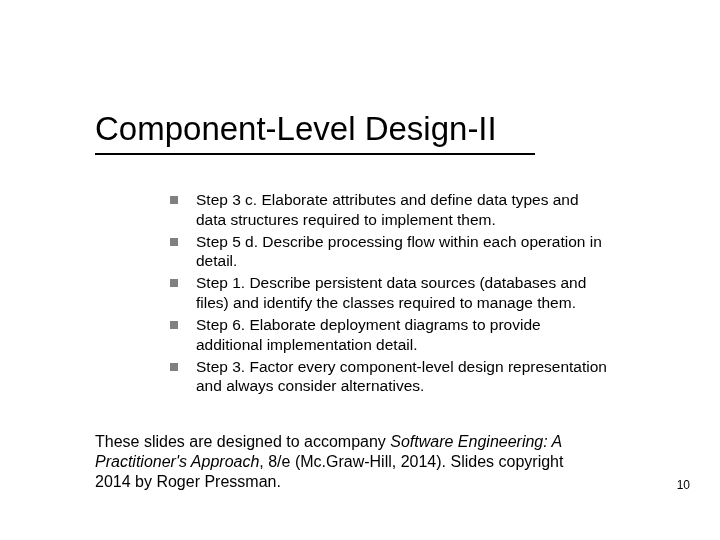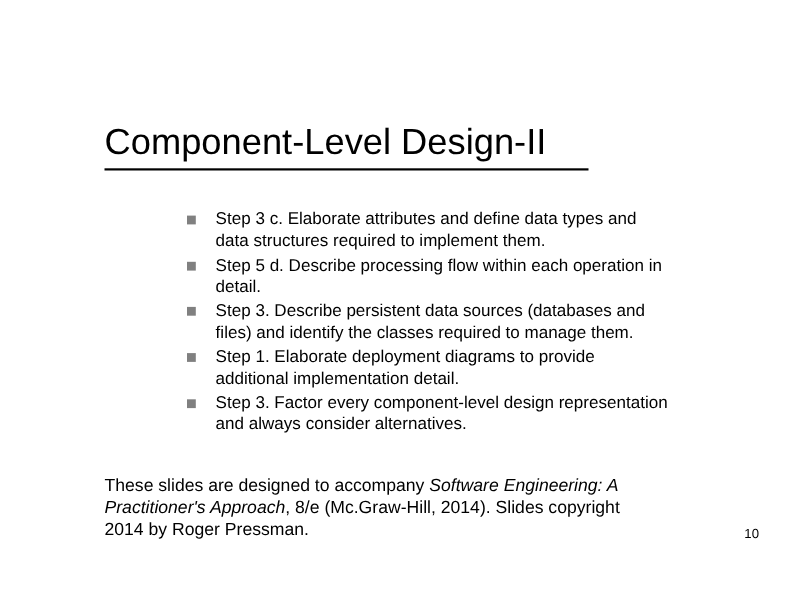--- a/index.html
+++ b/index.html
@@ -90,25 +90,25 @@
     <div class="bullet-row">
       <div class="bullet"></div>
       <div class="bullet-text">Step 3 c.  Elaborate attributes and define data types and data structures required to implement them.</div>
     </div>
     <div class="bullet-row">
       <div class="bullet"></div>
       <div class="bullet-text">Step 5 d.  Describe processing flow within each operation in detail.</div>
     </div>
     <div class="bullet-row">
       <div class="bullet"></div>
-      <div class="bullet-text">Step 3.  Describe persistent data sources (databases and files) and identify the classes required to manage them.</div>
+      <div class="bullet-text">Step 1.  Describe persistent data sources (databases and files) and identify the classes required to manage them.</div>
     </div>
     <div class="bullet-row">
       <div class="bullet"></div>
-      <div class="bullet-text">Step 1.  Elaborate deployment diagrams to provide additional implementation detail.</div>
+      <div class="bullet-text">Step 6.  Elaborate deployment diagrams to provide additional implementation detail.</div>
     </div>
     <div class="bullet-row">
       <div class="bullet"></div>
       <div class="bullet-text">Step 3.  Factor every component-level design representation and always consider alternatives.</div>
     </div>
   </div>
 
   <div class="footer">
     <span>These slides are designed to accompany </span><span class="book">Software Engineering: A Practitioner's Approach</span><span>, 8/e (Mc.Graw-Hill, 2014). Slides copyright 2014 by Roger Pressman.</span>
   </div>

